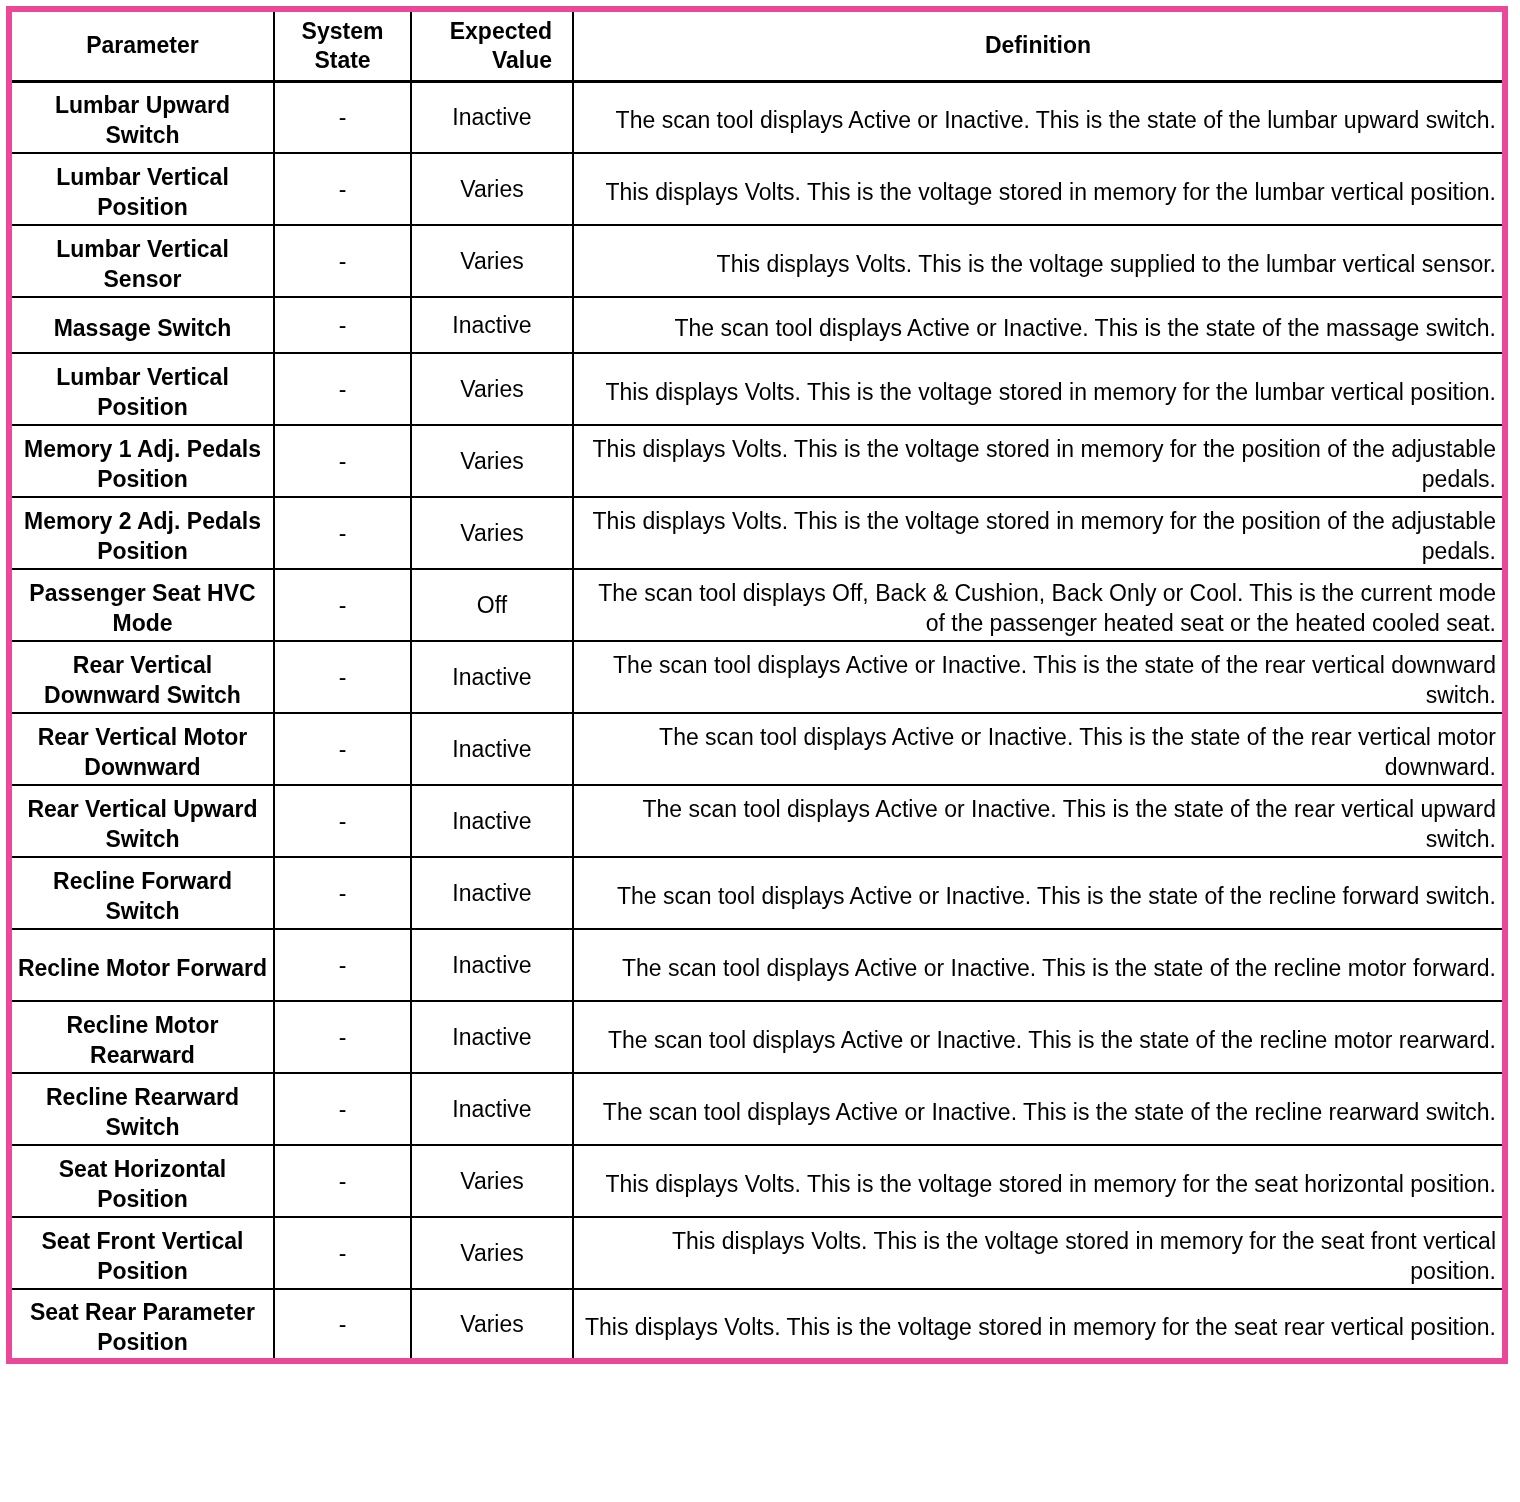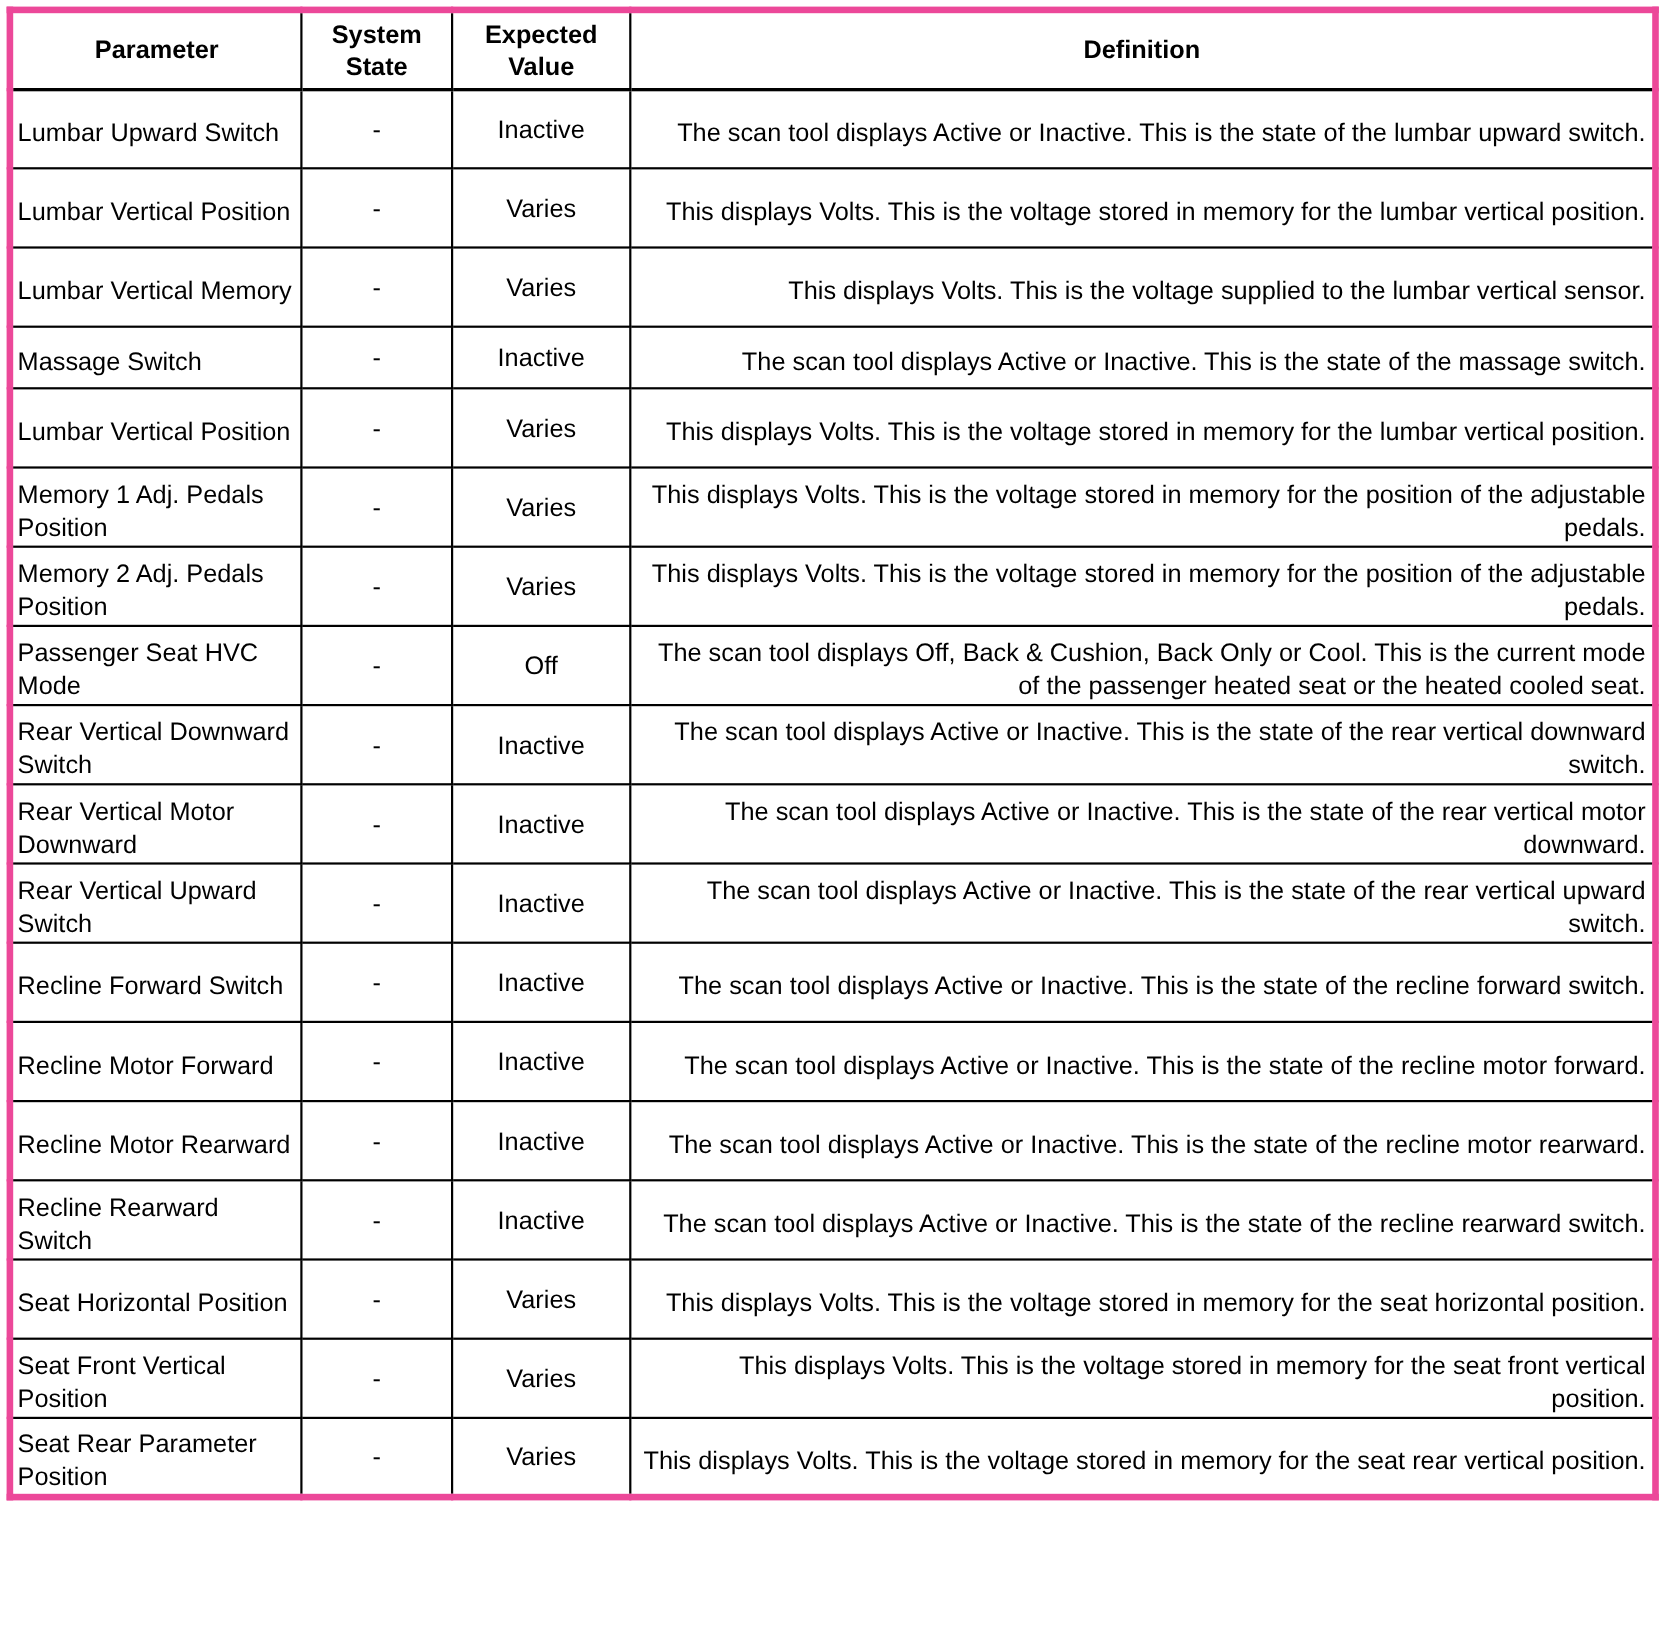--- a/index.html
+++ b/index.html
@@ -44,23 +44,24 @@
     border-bottom: 3px solid #000;
     line-height: 29px;
   }
   table.params tbody tr {
     height: 72px;
   }
   table.params tbody tr.single {
     height: 56px;
   }
   td.param {
-    text-align: left;
+    text-align: center;
     vertical-align: top;
     padding: 6px 4px 0 4px !important;
+    font-weight: bold;
   }
   td.state, td.expected {
     text-align: center;
   }
   td.definition {
     text-align: right;
     vertical-align: top;
     padding: 6px 6px 0 6px !important;
   }
   tr.single td.param,
@@ -75,39 +76,39 @@
   <colgroup>
     <col class="c-param">
     <col class="c-state">
     <col class="c-exp">
     <col class="c-def">
   </colgroup>
   <thead>
     <tr>
       <th>Parameter</th>
       <th><span style="display:inline-block;width:100px;">System State</span></th>
-      <th><span style="display:inline-block;width:120px;">Expected Value</span></th>
+      <th><span style="display:inline-block;width:120px;text-align:right;">Expected Value</span></th>
       <th>Definition</th>
     </tr>
   </thead>
   <tbody>
     <tr>
       <td class="param">Lumbar Upward Switch</td>
       <td class="state">-</td>
       <td class="expected">Inactive</td>
       <td class="definition">The scan tool displays Active or Inactive. This is the state of the lumbar upward switch.</td>
     </tr>
     <tr>
       <td class="param">Lumbar Vertical Position</td>
       <td class="state">-</td>
       <td class="expected">Varies</td>
       <td class="definition">This displays Volts. This is the voltage stored in memory for the lumbar vertical position.</td>
     </tr>
     <tr>
-      <td class="param">Lumbar Vertical Memory</td>
+      <td class="param">Lumbar Vertical Sensor</td>
       <td class="state">-</td>
       <td class="expected">Varies</td>
       <td class="definition">This displays Volts. This is the voltage supplied to the lumbar vertical sensor.</td>
     </tr>
     <tr class="single">
       <td class="param">Massage Switch</td>
       <td class="state">-</td>
       <td class="expected">Inactive</td>
       <td class="definition">The scan tool displays Active or Inactive. This is the state of the massage switch.</td>
     </tr>

